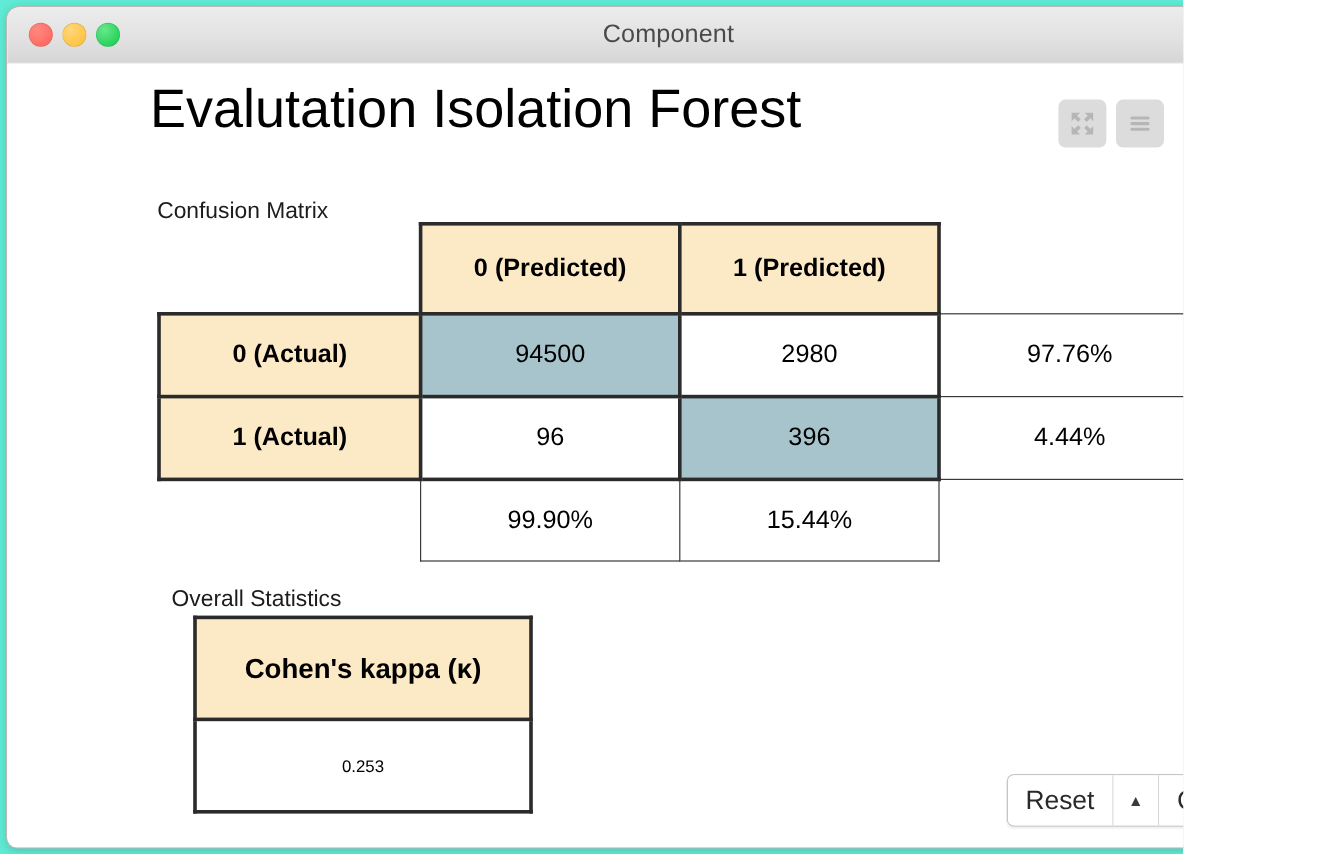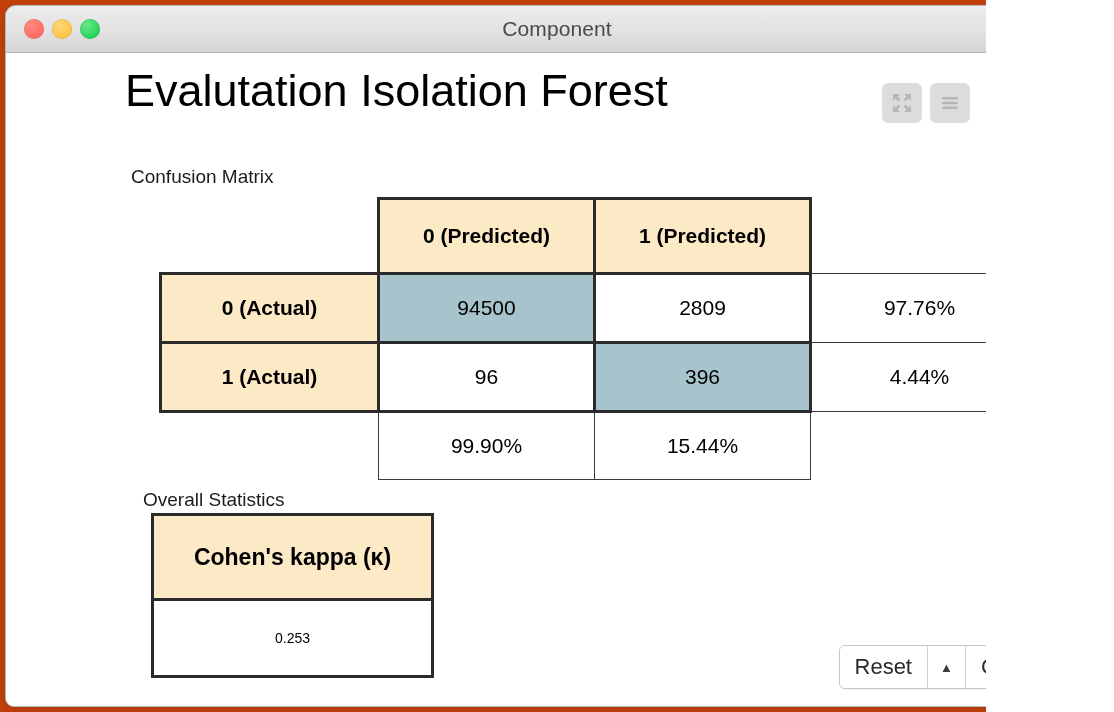--- a/index.html
+++ b/index.html
@@ -6,21 +6,21 @@
     margin: 0;
     padding: 0;
     background: #ffffff;
     font-family: "Liberation Sans", sans-serif;
   }
   .screen {
     position: relative;
     width: 986px;
     height: 712px;
     overflow: hidden;
-    background: #c2410c;
+    background: #5eead4;
   }
 
   
   .window {
     position: absolute;
     left: 6px;
     top: 6px;
     width: 1102px;
     height: 700px;
     border-radius: 10px 10px 8px 8px;
@@ -105,22 +105,21 @@
     color: #1c1c1c;
     white-space: nowrap;
   }
   .section-label.cm { top: 113px; }
   .section-label.os { top: 436px; margin-left: 12px; }
 
   
   .cm-wrap {
     position: absolute;
     left: 125px;
-    top: 144px;
-    margin-left: 28px;
+    top: 132px;
   }
   table.cm {
     border-collapse: collapse;
     table-layout: fixed;
   }
   table.cm td {
     padding: 0;
     margin: 0;
     height: 67px;
     text-align: center;
@@ -146,21 +145,21 @@
   .diag { background: #a7c4cc !important; }
 
   
   tr.r-head td { height: 72px; }
   tr.r-body td { height: 66px; }
   tr.r-foot td { height: 66px; }
 
   
   .os-wrap {
     position: absolute;
-    left: 125px;
+    left: 135px;
     top: 460px;
     padding-left: 20px;
   }
   table.os {
     border-collapse: collapse;
     table-layout: fixed;
   }
   table.os td {
     width: 275px;
     text-align: center;
@@ -259,21 +258,21 @@
           <tbody>
               <tr class="r-head">
             <td class="blank w-hdr"></td>
             <td class="thick hdr w-col">0 (Predicted)</td>
             <td class="thick hdr w-col">1 (Predicted)</td>
             <td class="blank w-pct"></td>
           </tr>
           <tr class="r-body">
             <td class="thick hdr w-hdr">0 (Actual)</td>
             <td class="thick diag w-col">94500</td>
-            <td class="thick w-col">2809</td>
+            <td class="thick w-col">2980</td>
             <td class="thin w-pct">97.76%</td>
           </tr>
           <tr class="r-body">
             <td class="thick hdr w-hdr">1 (Actual)</td>
             <td class="thick w-col">96</td>
             <td class="thick diag w-col">396</td>
             <td class="thin w-pct">4.44%</td>
           </tr>
           <tr class="r-foot">
             <td class="blank w-hdr"></td>

